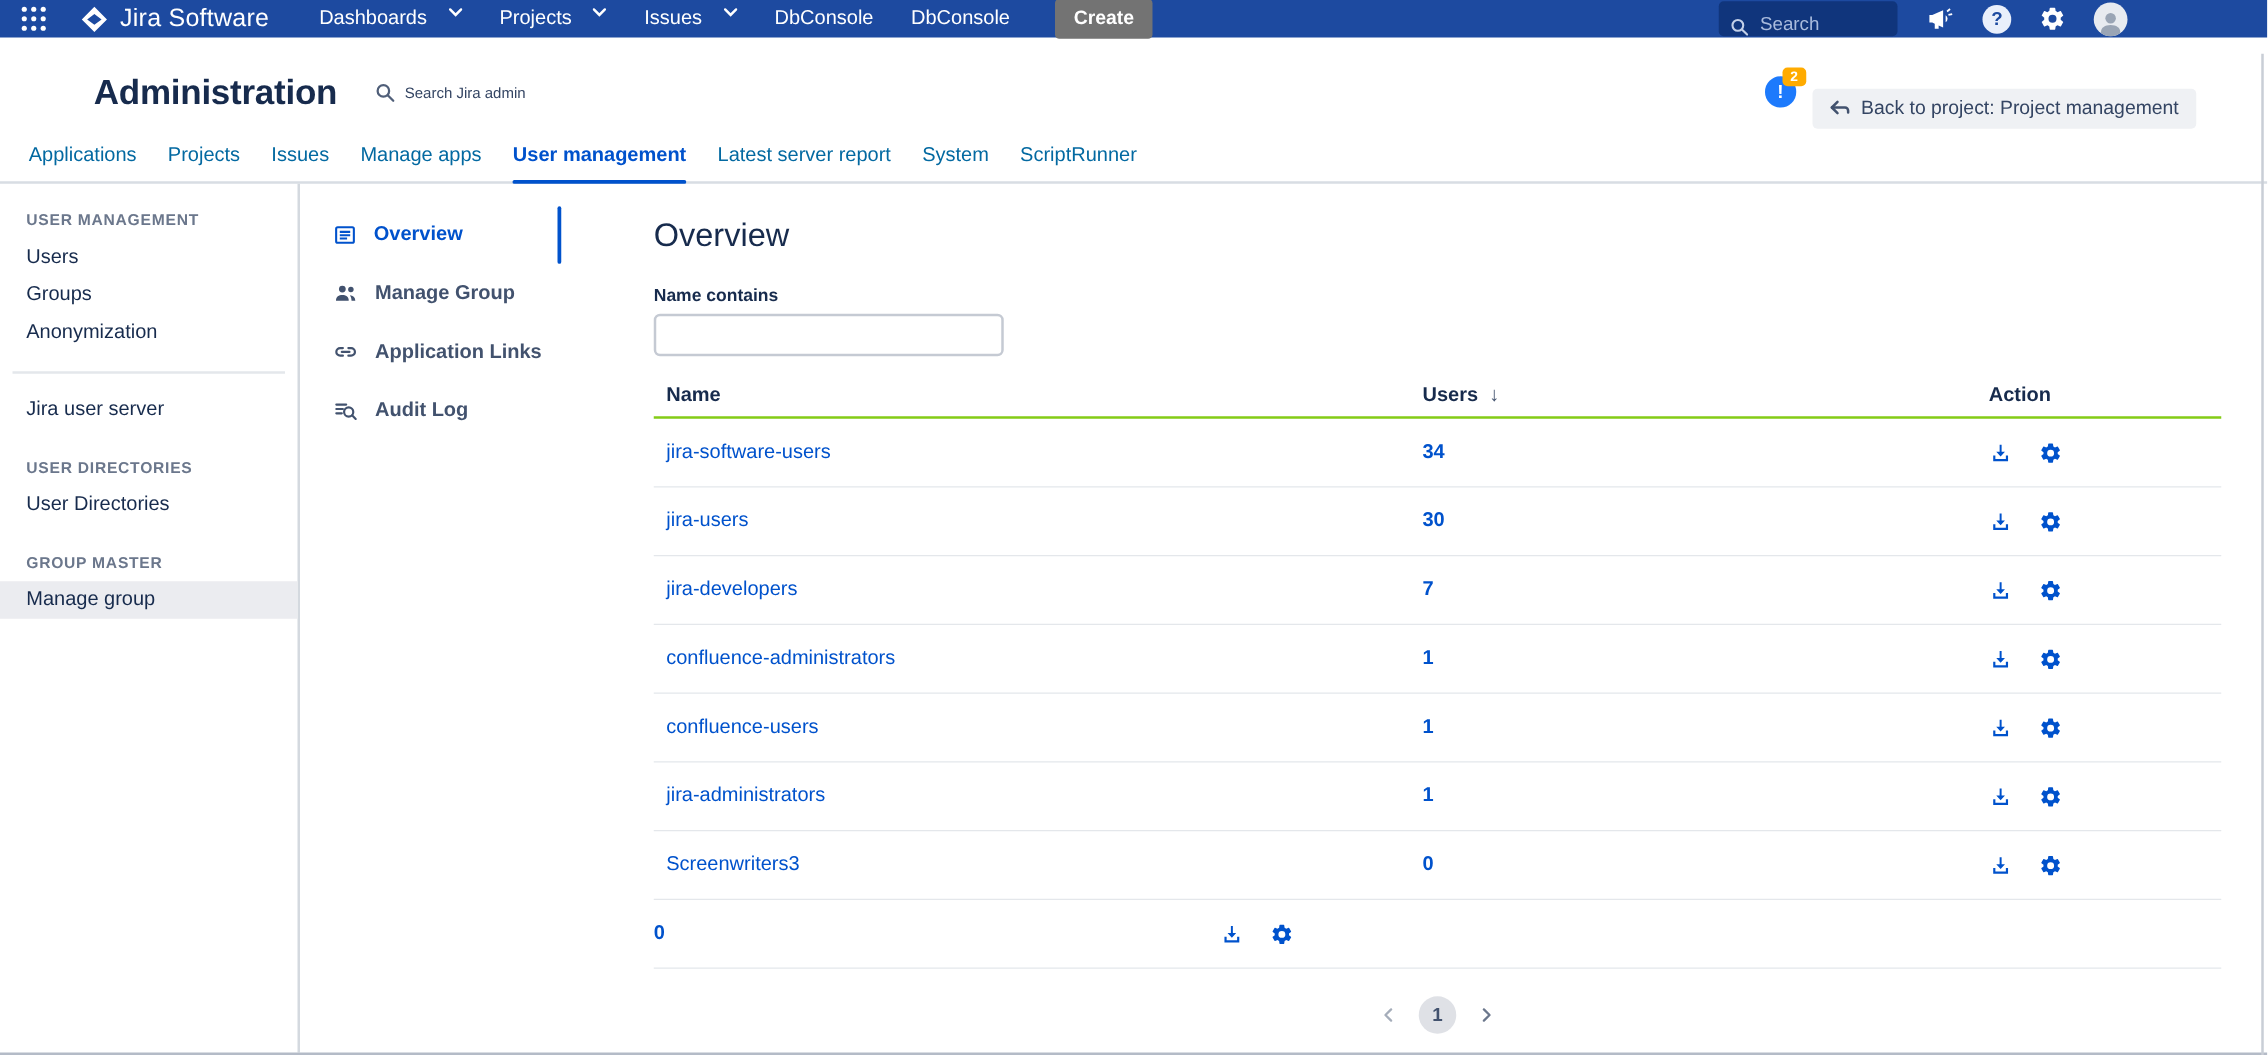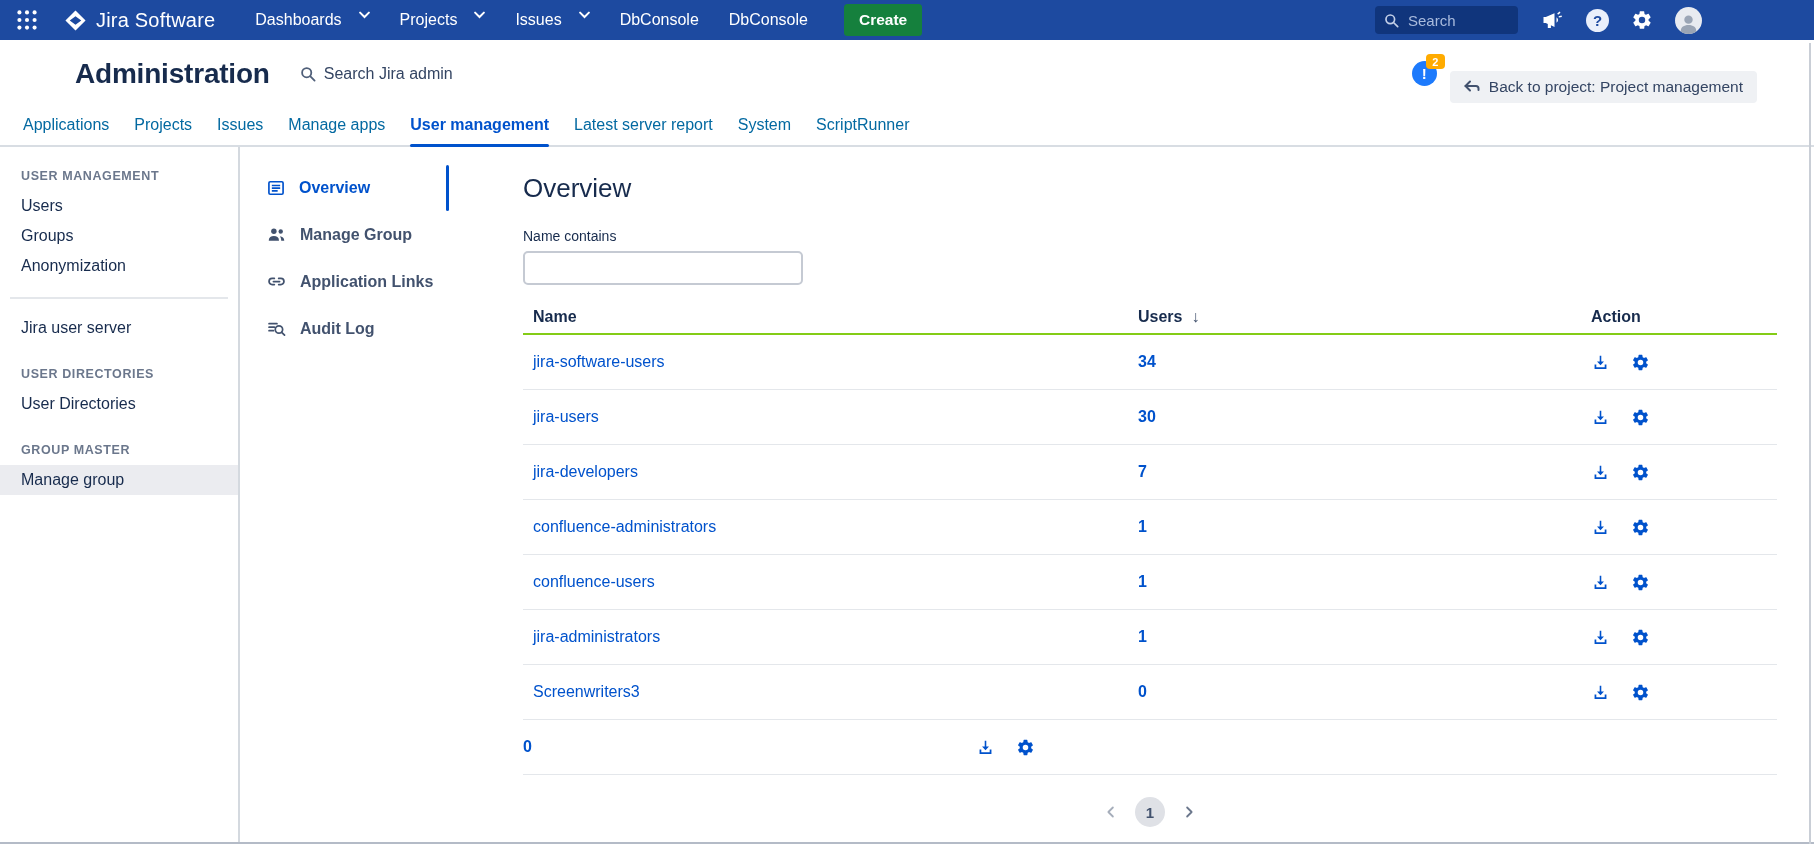--- a/index.html
+++ b/index.html
@@ -1,43 +1,43 @@
 <!DOCTYPE html>
 <html><head>
 <meta charset="utf-8">
 <style>
   html,body{margin:0;padding:0;background:#fff;}
   #page{position:relative;width:1814px;height:844px;overflow:hidden;background:#fff;
         font-family:"Liberation Sans","DejaVu Sans",sans-serif;color:#172B4D;}
   svg{display:block;}
 
   
-  .topnav{position:absolute;left:0;top:0;width:100%;height:40px;background:#1D4AA0;
+  .topnav{position:absolute;left:0;top:0;width:100%;height:30px;background:#1D4AA0;
           display:flex;align-items:center;padding-left:14px;box-sizing:border-box;color:#fff;}
   .grid-icon{margin-right:24px;cursor:pointer;}
   .logo{display:flex;align-items:center;gap:9px;font-size:20px;font-weight:500;margin-right:40px;cursor:pointer;letter-spacing:.2px;}
   .nav-item{font-size:16px;margin-right:30px;display:flex;align-items:flex-start;gap:17px;cursor:pointer;white-space:nowrap;}
-  .create-btn{background:#15803d;border:none;border-radius:3.5px;padding:7px 15px;font-size:15.5px;font-weight:700;
+  .create-btn{background:#737373;border:none;border-radius:3.5px;padding:7px 15px;font-size:15.5px;font-weight:700;
           color:#fff;cursor:pointer;margin-left:6px;font-family:inherit;}
   .nav-right{margin-left:auto;display:flex;align-items:center;gap:22px;margin-right:112px;}
-  .nav-search{width:143px;height:28px;background:#10357C;border-radius:4px;display:flex;align-items:center;
+  .nav-search{width:143px;height:28px;background:#10357C;border-radius:4px;display:flex;align-items:flex-end;
           padding:0 9px;gap:7px;box-sizing:border-box;}
   .nav-search input{background:transparent;border:none;outline:none;color:#E6EDFA;font-size:15px;width:100%;font-family:inherit;}
   .nav-search input::placeholder{color:#A9BBDD;}
   .icon-round-help{width:23px;height:23px;border-radius:50%;background:#E9EFFB;color:#1D4AA0;display:flex;
           align-items:center;justify-content:center;font-weight:700;font-size:15px;cursor:pointer;}
   .avatar{width:27px;height:27px;border-radius:50%;background:#E8EBF0;display:flex;align-items:flex-end;
           justify-content:center;overflow:hidden;cursor:pointer;}
   .nav-icon{cursor:pointer;}
 
   
   .admin-bar{position:absolute;top:43px;left:0;width:100%;height:61px;display:flex;align-items:center;
           padding:0 57px 0 29px;box-sizing:border-box;}
   .admin-title{font-size:28px;font-weight:700;color:#172B4D;letter-spacing:-.2px;margin-left:46px;}
-  .admin-search{margin-left:30px;display:flex;align-items:center;gap:8px;color:#344563;font-size:16px;cursor:pointer;}
+  .admin-search{margin-left:30px;display:flex;align-items:center;gap:8px;color:#344563;font-size:12px;cursor:pointer;}
   .header-right{margin-left:auto;display:flex;align-items:center;gap:13px;}
   .info-wrap{position:relative;width:25px;height:25px;cursor:pointer;}
   .info-circle{width:25px;height:25px;border-radius:50%;background:#1D7AFC;color:#fff;display:flex;align-items:center;
           justify-content:center;font-weight:700;font-size:15px;}
   .info-badge{position:absolute;top:-7px;right:-8px;min-width:15px;height:15px;border-radius:4px;background:#FFAB00;
           color:#fff;font-size:11px;font-weight:700;display:flex;align-items:center;justify-content:center;padding:0 2px;}
   .back-btn{height:32px;background:#EFF1F4;border:none;border-radius:4px;padding:0 14px;font-size:15.5px;color:#344563;
           display:flex;align-items:center;gap:9px;cursor:pointer;font-family:inherit;margin-top:27px;}
 
   
@@ -59,21 +59,21 @@
   
   .submenu{position:absolute;left:240px;top:147px;width:215px;padding-top:18px;}
   .sm-item{display:flex;align-items:center;gap:13px;padding:13px 0 13px 26px;font-size:16px;font-weight:600;
           color:#42526E;position:relative;cursor:pointer;}
   .sm-item.active{color:#0052CC;font-weight:700;}
   .sm-item.active::before{content:"";position:absolute;right:6px;top:0;bottom:0;width:3.5px;background:#0052CC;border-radius:2px;}
 
   
   .main{position:absolute;left:523px;top:147px;width:1254px;}
   .main-title{margin-top:26px;font-size:26px;font-weight:500;color:#172B4D;}
-  .filter-label{margin-top:24px;font-size:14px;font-weight:400;color:#172B4D;}
+  .filter-label{margin-top:24px;font-size:14px;font-weight:700;color:#172B4D;}
   .filter-input{margin-top:7px;width:280px;height:34px;border:2px solid #C5CAD3;border-radius:5px;box-sizing:border-box;
           font-size:16px;padding:0 10px;outline:none;font-family:inherit;color:#172B4D;display:block;}
   .table{margin-top:16px;}
   .thead{display:flex;align-items:center;height:32px;border-bottom:2px solid #84cc16;font-weight:700;font-size:16px;color:#172B4D;}
   .col-name{flex:1;padding-left:10px;min-width:0;}
   .col-users{width:422px;display:flex;align-items:center;gap:9px;}
   .col-action{width:217px;padding-left:31px;box-sizing:border-box;display:flex;align-items:center;gap:21px;}
   .sort-arrow{color:#44546F;font-weight:400;font-size:16px;cursor:pointer;}
   .trow{display:flex;align-items:center;height:54px;border-bottom:1.5px solid #E4E7EB;font-size:16px;}
   .g-link{color:#0052CC;cursor:pointer;text-decoration:none;}

